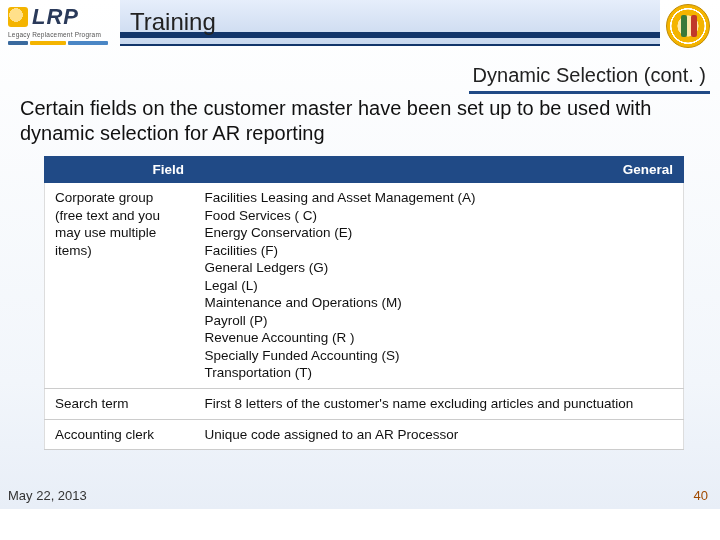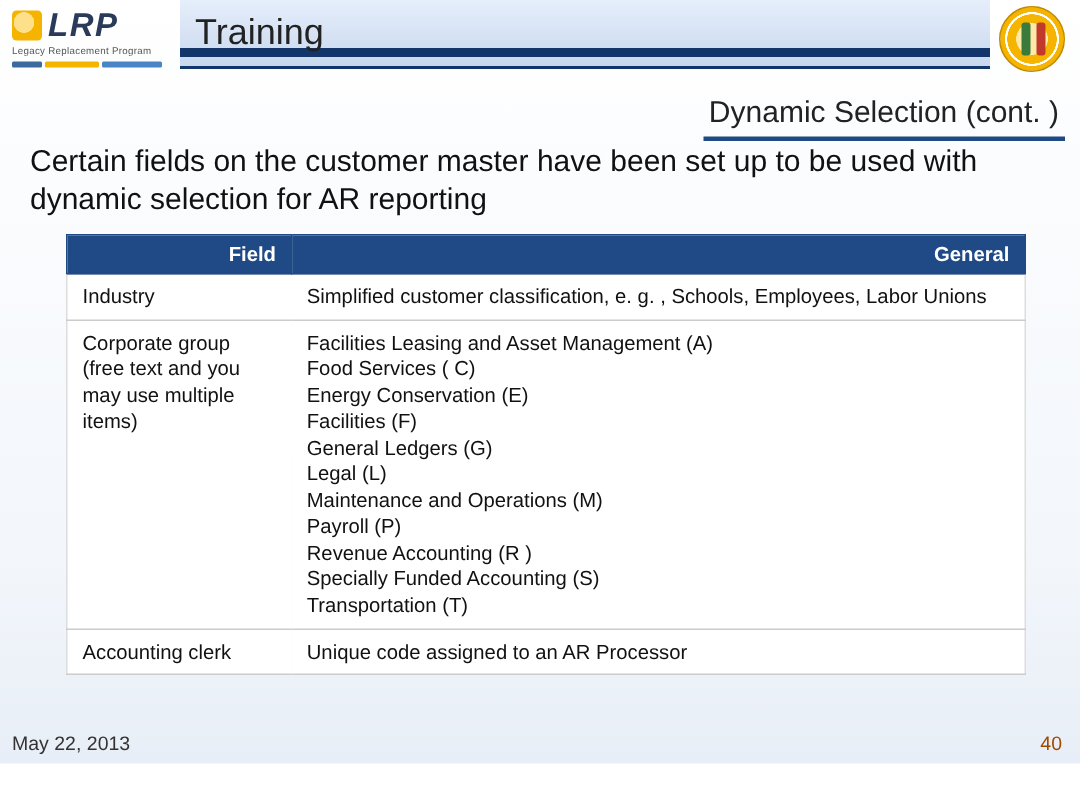--- a/index.html
+++ b/index.html
@@ -79,38 +79,38 @@
 
     <table class="ft">
       <thead>
         <tr>
           <th>Field</th>
           <th>General</th>
         </tr>
       </thead>
       <tbody>
         <tr>
-          <td>Industry</td>
-          <td>Simplified customer classification, e. g. , Schools, Employees, Labor Unions</td>
-        </tr>
-        <tr>
           <td>Corporate group (free text and you may use multiple items)</td>
           <td style="white-space:pre-line;">Facilities Leasing and Asset Management (A)
 Food Services ( C)
 Energy Conservation (E)
 Facilities (F)
 General Ledgers (G)
 Legal (L)
 Maintenance and Operations (M)
 Payroll (P)
 Revenue Accounting (R )
 Specially Funded Accounting (S)
 Transportation (T)</td>
         </tr>
         <tr>
+          <td>Search term</td>
+          <td>First 8 letters of the customer's name excluding articles and punctuation</td>
+        </tr>
+        <tr>
           <td>Accounting clerk</td>
           <td>Unique code assigned to an AR Processor</td>
         </tr>
       </tbody>
     </table>
   </div>
 
   <div class="footer-date">May 22, 2013</div>
   <div class="footer-page">40</div>
 </div>

